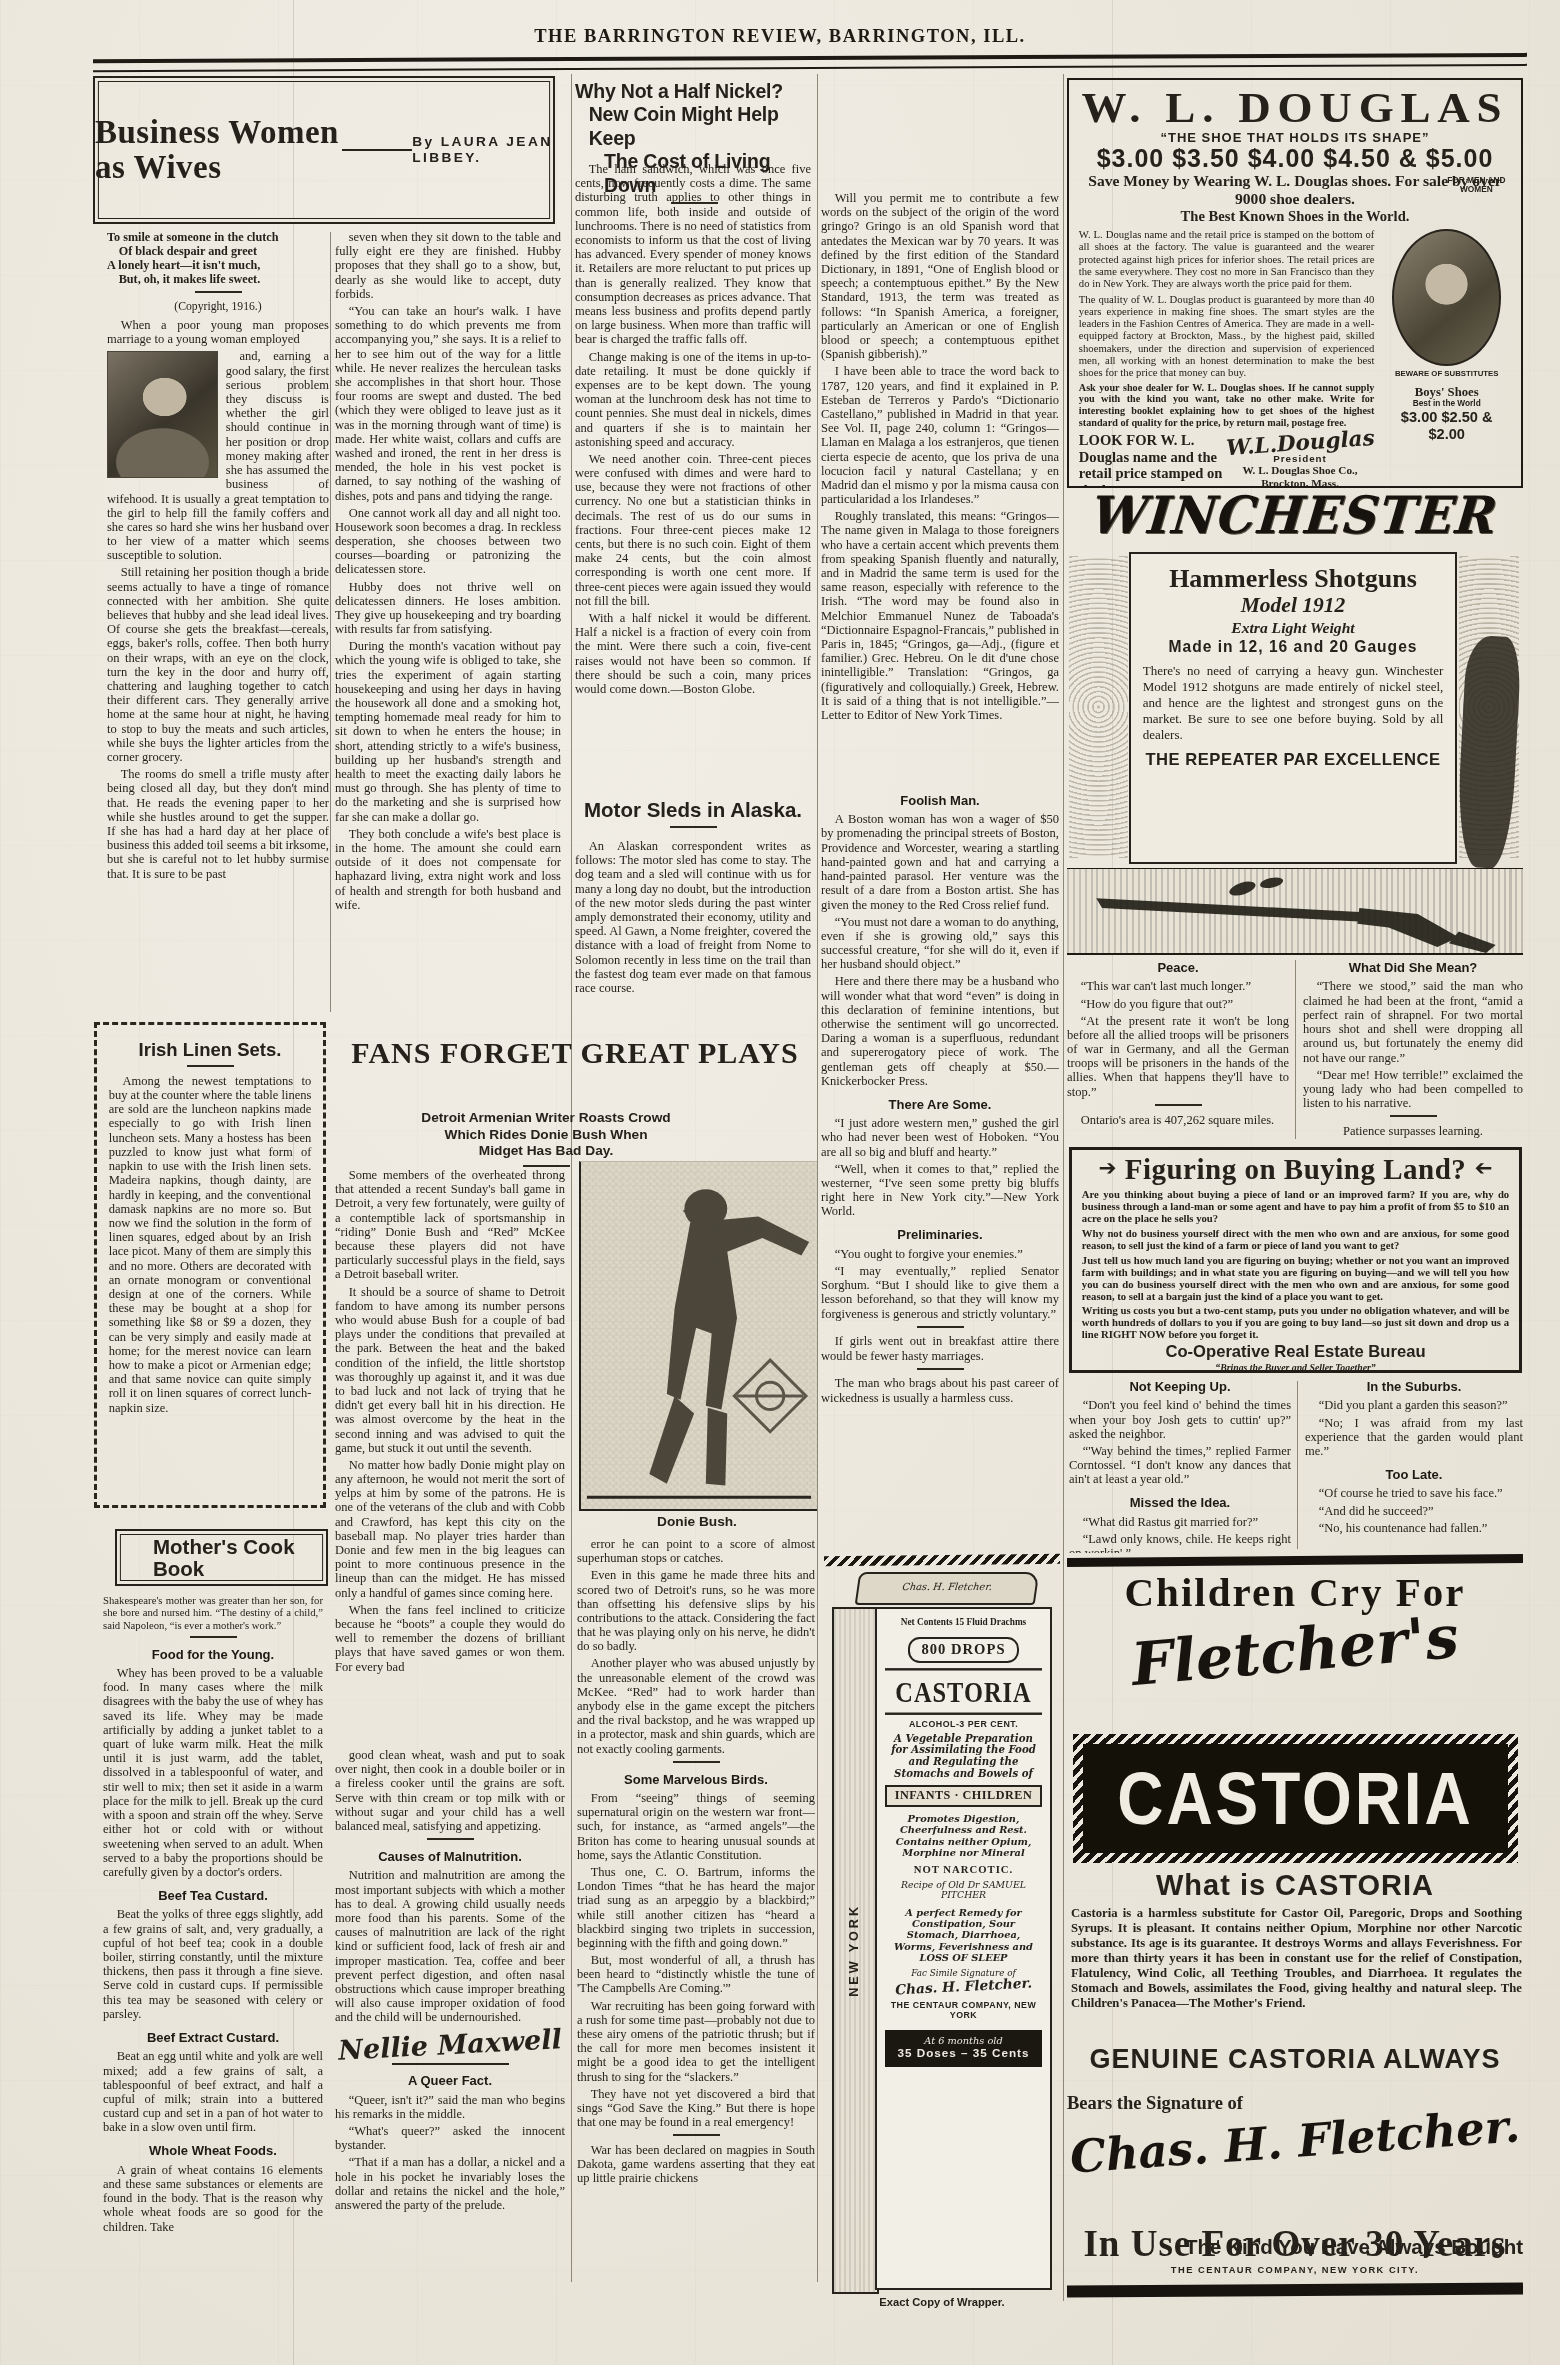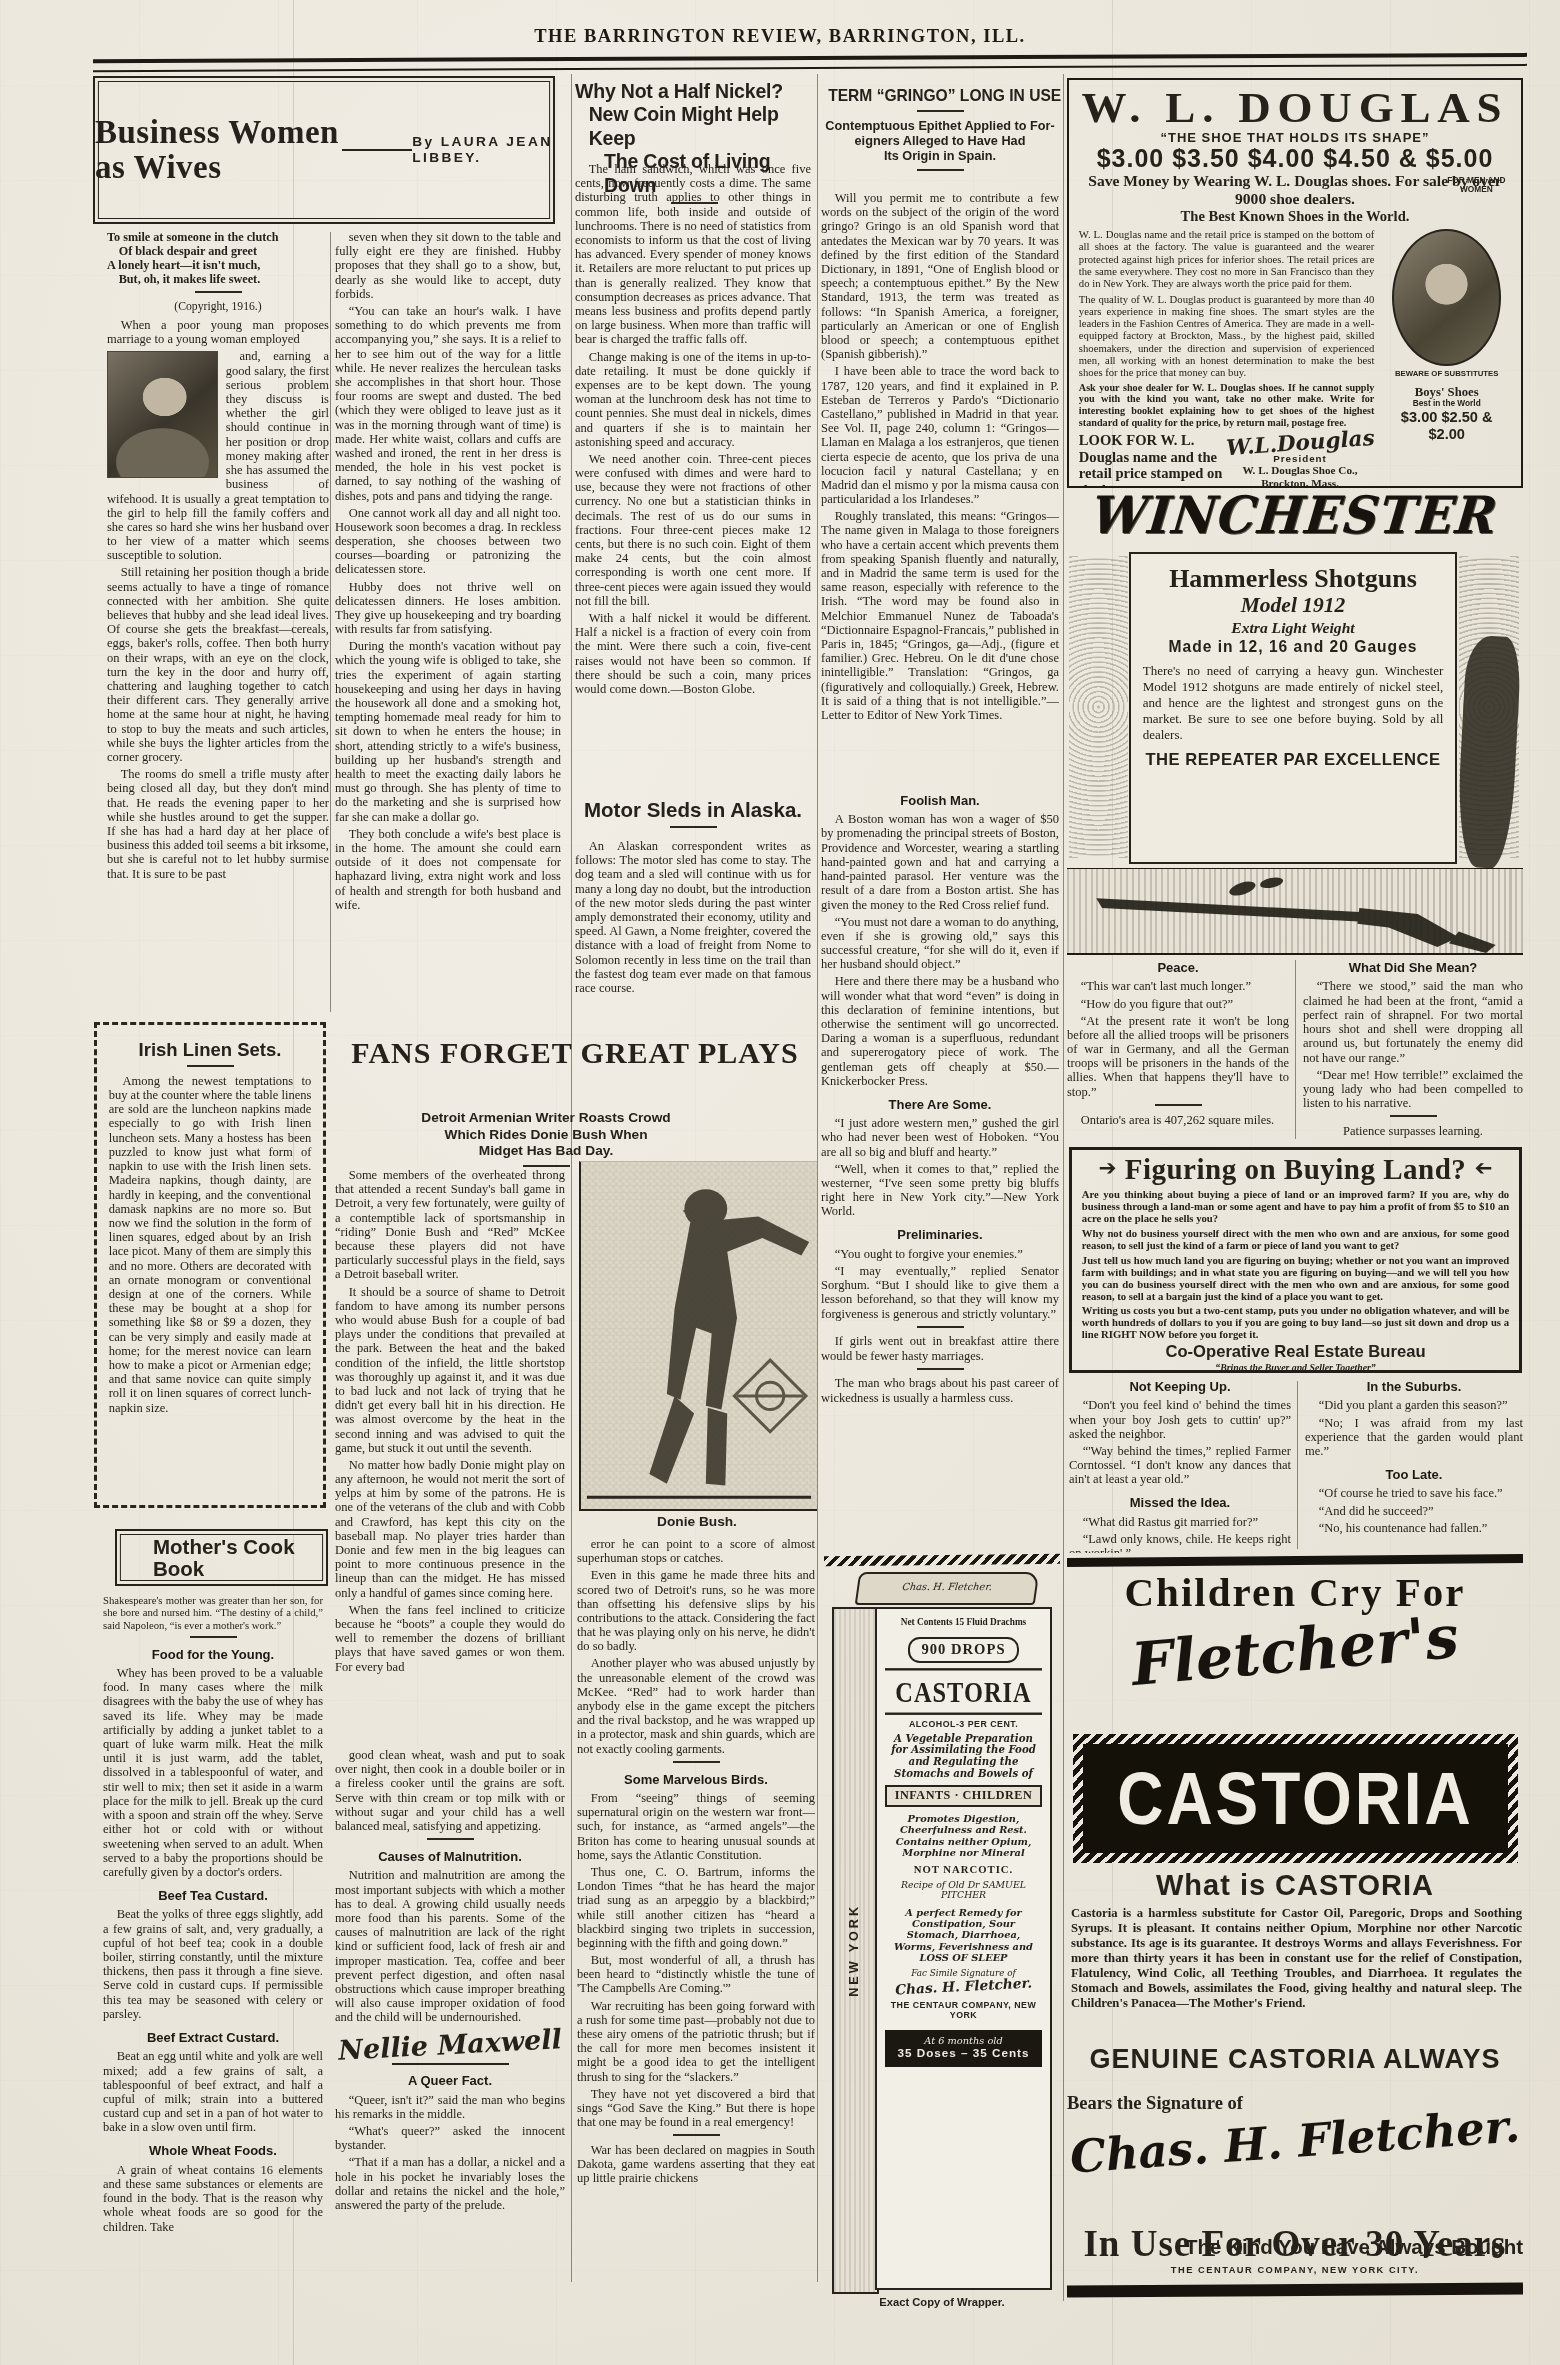--- a/index.html
+++ b/index.html
@@ -384,30 +384,20 @@
         <p>But, most wonderful of all, a thrush has been heard to “distinctly whistle the tune of 'The Campbells Are Coming.'”</p>
         <p>War recruiting has been going forward with a rush for some time past—probably not due to these airy omens of the patriotic thrush; but if the call for more men becomes insistent it might be a good idea to get the intelligent thrush to sing for the “slackers.”</p>
         <p>They have not yet discovered a bird that sings “God Save the King.” But there is hope that one may be found in a real emergency!</p>
       </div>
     <div class="mini-rule"></div>
     <div class="bt">
         <p>War has been declared on magpies in South Dakota, game wardens asserting that they eat up little prairie chickens</p>
       </div>
   </div>
 
-  <div class="abs" style="left:821px;top:86px;width:238px">
-    <div id="gringo-title">TERM “GRINGO” LONG IN USE</div>
-    <div class="mini-rule"></div>
-    <div class="sub3">
-        <div>Contemptuous Epithet Applied to For-</div>
-        <div>eigners Alleged to Have Had</div>
-        <div>Its Origin in Spain.</div>
-      </div>
-    <div class="mini-rule"></div>
-  </div>
   <div class="abs flow bt" style="left:821px;top:191px;width:238px;height:591px">
       <p>Will you permit me to contribute a few words on the subject of the origin of the word gringo? Gringo is an old Spanish word that antedates the Mexican war by 70 years. It was defined by the first edition of the Standard Dictionary, in 1891, “One of English blood or speech; a contemptuous epithet.” By the New Standard, 1913, the term was treated as follows: “In Spanish America, a foreigner, particularly an American or one of English blood or speech; a contemptuous epithet (Spanish gibberish).”</p>
       <p>I have been able to trace the word back to 1787, 120 years, and find it explained in P. Esteban de Terreros y Pardo's “Dictionario Castellano,” published in Madrid in that year. See Vol. II, page 240, column 1: “Gringos—Llaman en Malaga a los estranjeros, que tienen cierta especie de acento, que los priva de una locucion facil y natural Castellana; y en Madrid dan el mismo y por la misma causa con particularidad a los Irlandeses.”</p>
       <p>Roughly translated, this means: “Gringos—The name given in Malaga to those foreigners who have a certain accent which prevents them from speaking Spanish fluently and naturally, and in Madrid the same term is used for the same reason, especially with reference to the Irish. “The word may be found also in Melchior Emmanuel Nunez de Taboada's “Dictionnaire Espagnol-Francais,” published in Paris in, 1845; “Gringos, ga—Adj., (figure et familier.) Grec. Hebreu. On le dit d'une chose inintelligible.” Translation: “Gringos, ga (figuratively and colloquially.) Greek, Hebrew. It is said of a thing that is not intelligible.”—Letter to Editor of New York Times.</p>
     </div>
 
   <div class="abs flow" style="left:821px;top:784px;width:238px;height:712px">
     <div class="shead">Foolish Man.</div>
     <div class="bt">
         <p>A Boston woman has won a wager of $50 by promenading the principal streets of Boston, Providence and Worcester, wearing a startling hand-painted gown and hat and carrying a hand-painted parasol. Her venture was the result of a dare from a Boston artist. She has given the money to the Red Cross relief fund.</p>
@@ -438,21 +428,21 @@
 
   <div id="bottle" class="abs">
     <div id="bottle-cap">
         <div>Chas. H. Fletcher.</div>
       </div>
     <div id="bottle-side">
         <span>NEW YORK</span>
       </div>
     <div id="bottle-front">
       <div class="lb-net">Net Contents 15 Fluid Drachms</div>
-      <div class="lb-drops">900 DROPS</div>
+      <div class="lb-drops">800 DROPS</div>
       <div class="lb-name">CASTORIA</div>
       <div class="lb-alc">ALCOHOL-3 PER CENT.</div>
       <div class="lb-veg">A Vegetable Preparation for Assimilating the Food and Regulating the Stomachs and Bowels of</div>
       <div class="lb-inf">INFANTS · CHILDREN</div>
       <div class="lb-pro">Promotes Digestion, Cheerfulness and Rest. Contains neither Opium, Morphine nor Mineral</div>
       <div class="lb-nn">NOT NARCOTIC.</div>
       <div class="lb-recipe">Recipe of Old Dr SAMUEL PITCHER</div>
       <div class="lb-rem">A perfect Remedy for Constipation, Sour Stomach, Diarrhoea, Worms, Feverishness and LOSS OF SLEEP</div>
       <div class="lb-fac">Fac Simile Signature of</div>
       <div class="lb-sig">Chas. H. Fletcher.</div>

